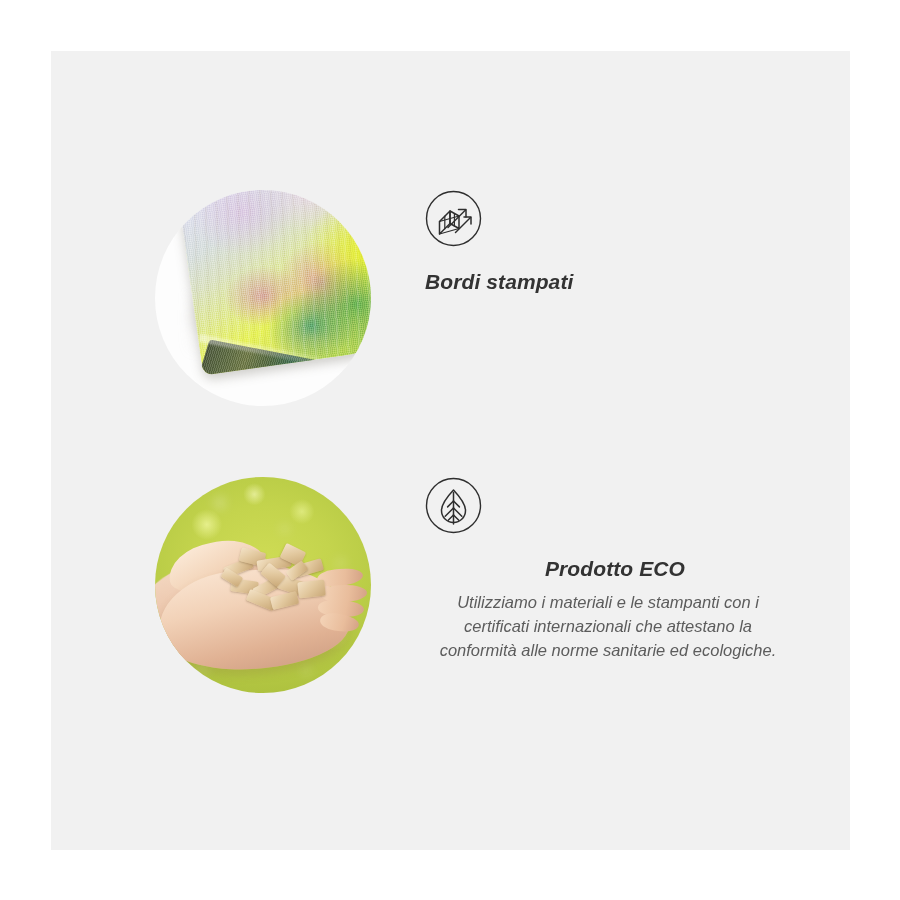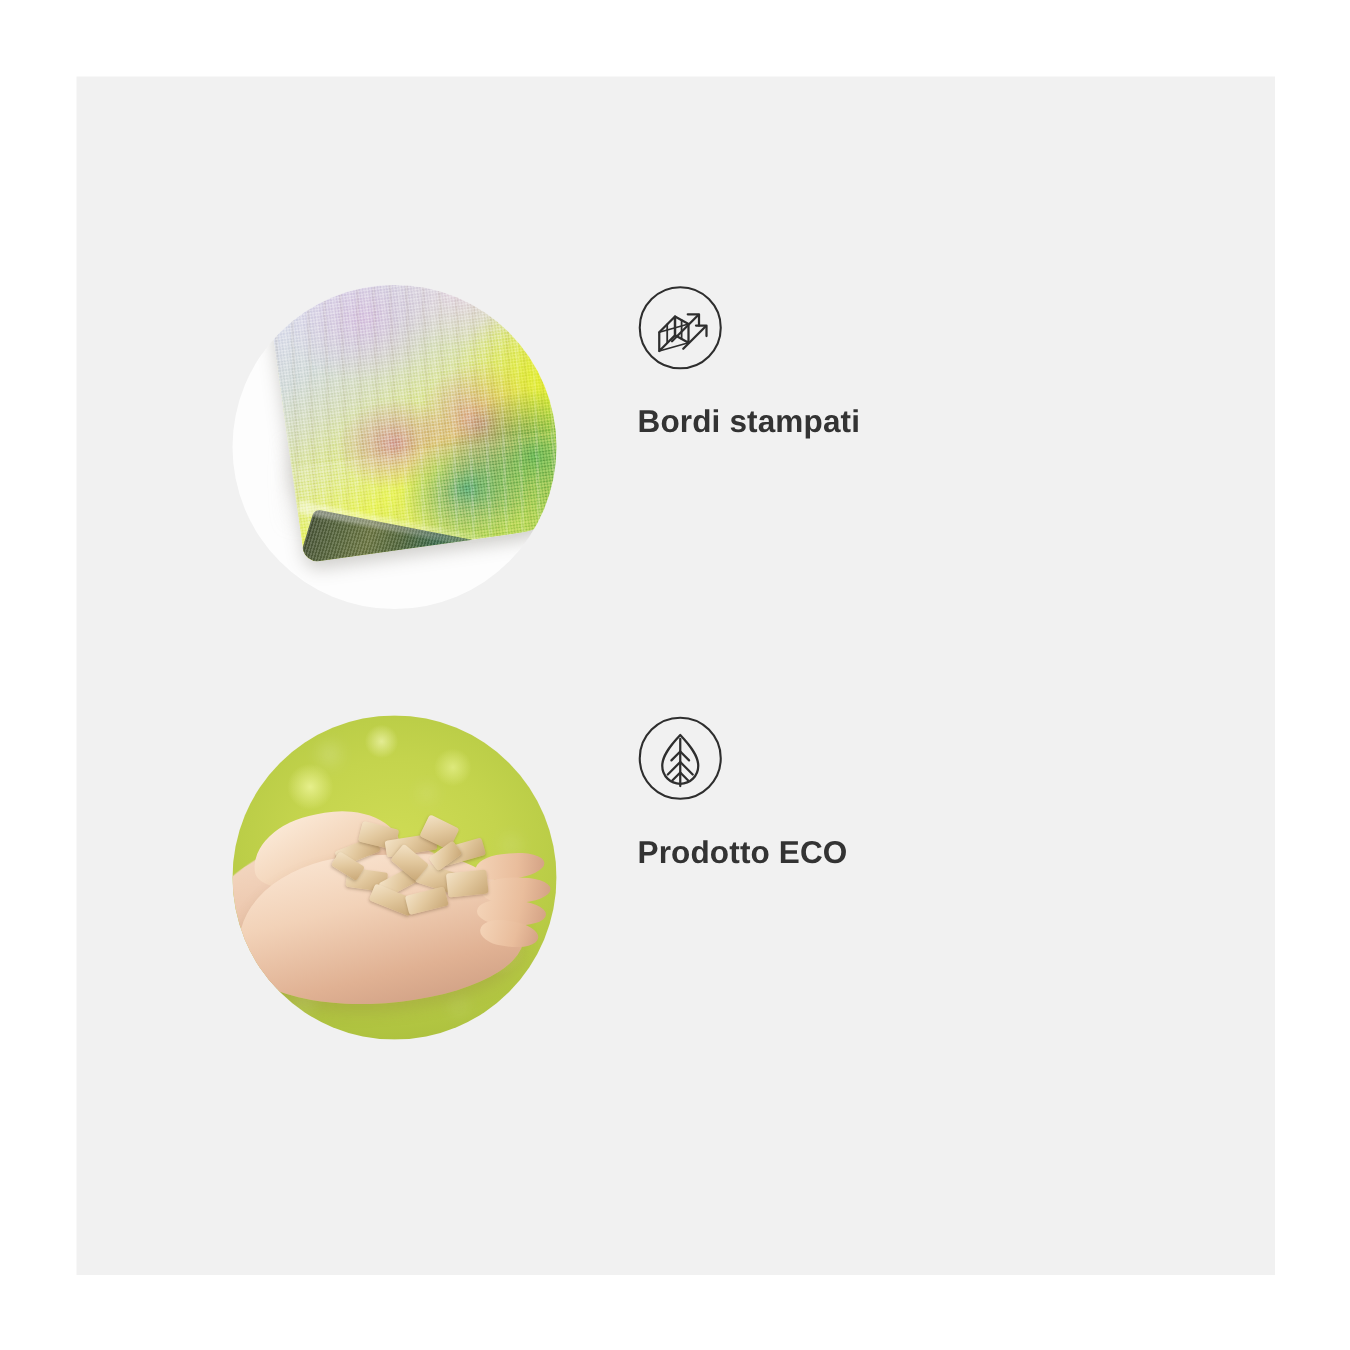--- a/index.html
+++ b/index.html
@@ -31,23 +31,24 @@
     width: 799px;
     height: 799px;
     background: #f1f1f1;
   }
 
   
   .feature {
     position: absolute;
     left: 0;
     width: 814px;
+    font-style: italic;
   }
   .feature-edges { top: 139px; height: 270px; }
-  .feature-eco   { top: 426px; height: 290px; }
+  .feature-eco   { top: 426px; height: 290px; text-align: center; }
 
   
   .photo-wrap {
     position: absolute;
     left: 104px;
     top: 0;
     width: 216px;
     height: 216px;
   }
   .photo {
@@ -392,17 +393,18 @@
           <path d="M28.5 15.5 L28.5 47.0"></path>
 
           <path d="M28.5 24.0 L22.6 29.9"></path>
           <path d="M28.5 24.0 L34.4 29.9"></path>
           <path d="M28.5 31.0 L20.2 39.3"></path>
           <path d="M28.5 31.0 L36.8 39.3"></path>
           <path d="M28.5 38.0 L23.2 43.3"></path>
           <path d="M28.5 38.0 L33.8 43.3"></path>
         </svg>
         <p class="feature-title">Prodotto ECO</p>
+        <p class="feature-desc">Utilizziamo i materiali e le stampanti con i certificati internazionali che attestano la conformità alle norme sanitarie ed ecologiche.</p>
       </div>
     </div>
 
   </div>
 </div>
 
 </body></html>

